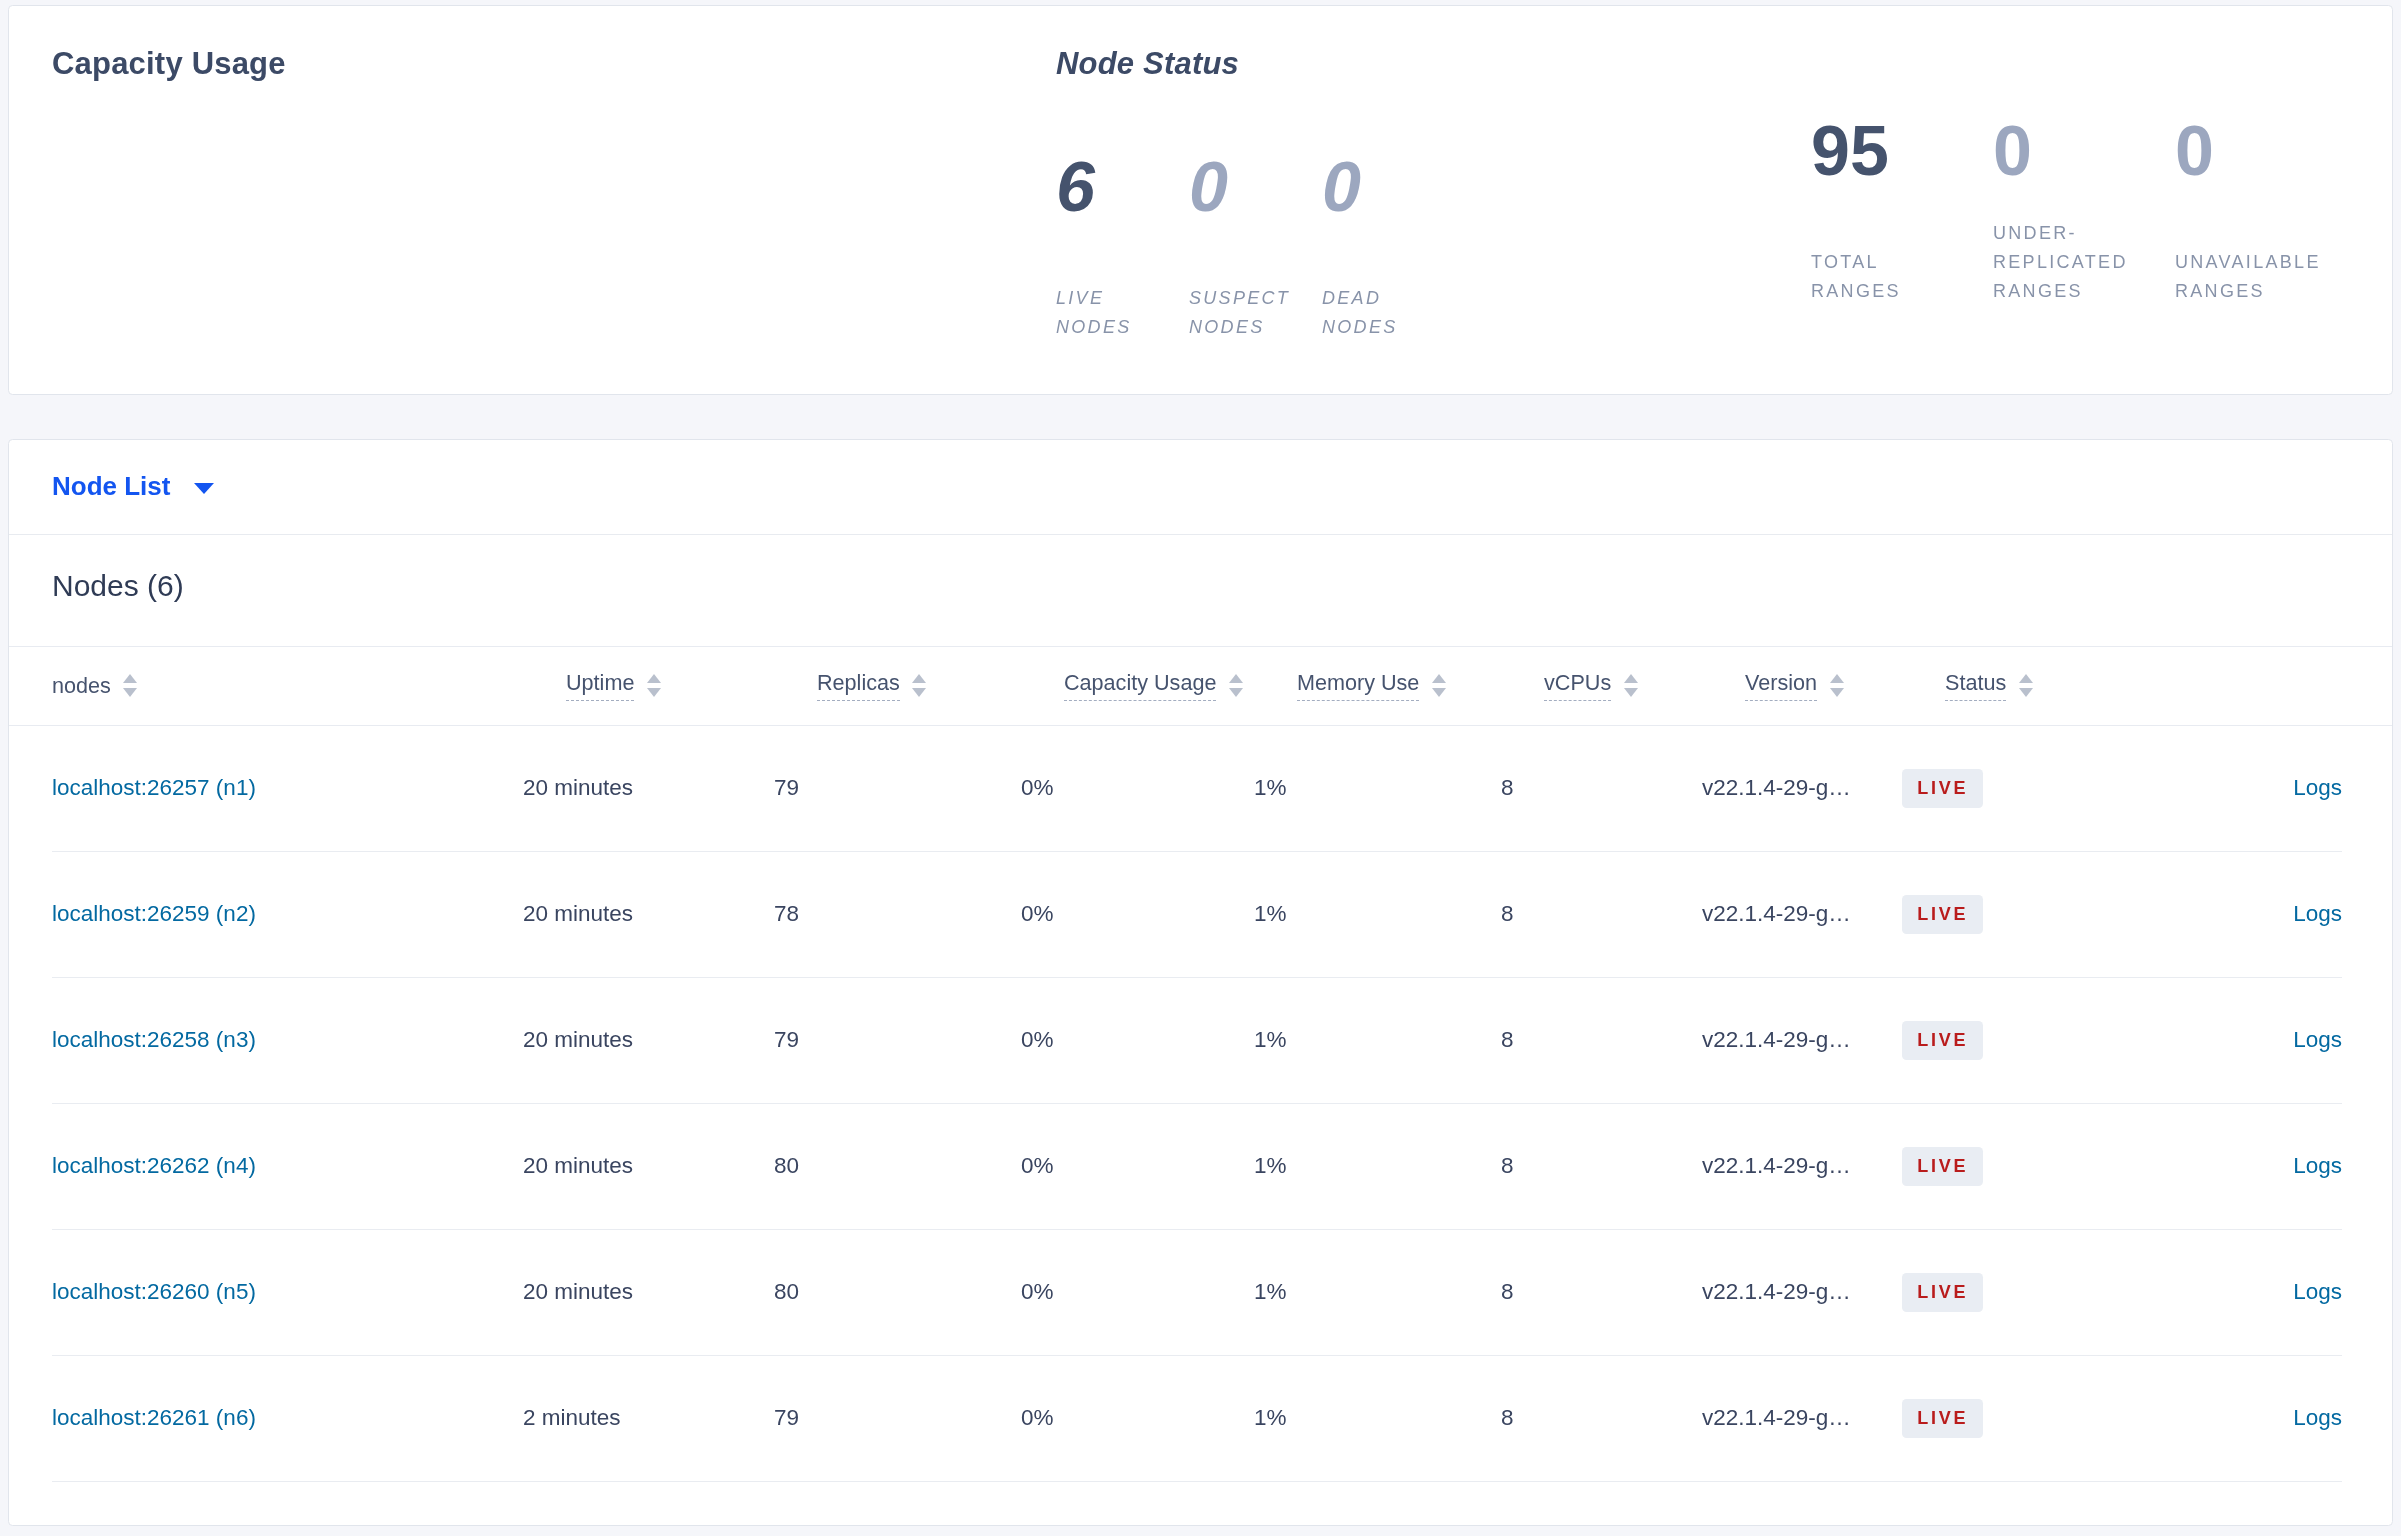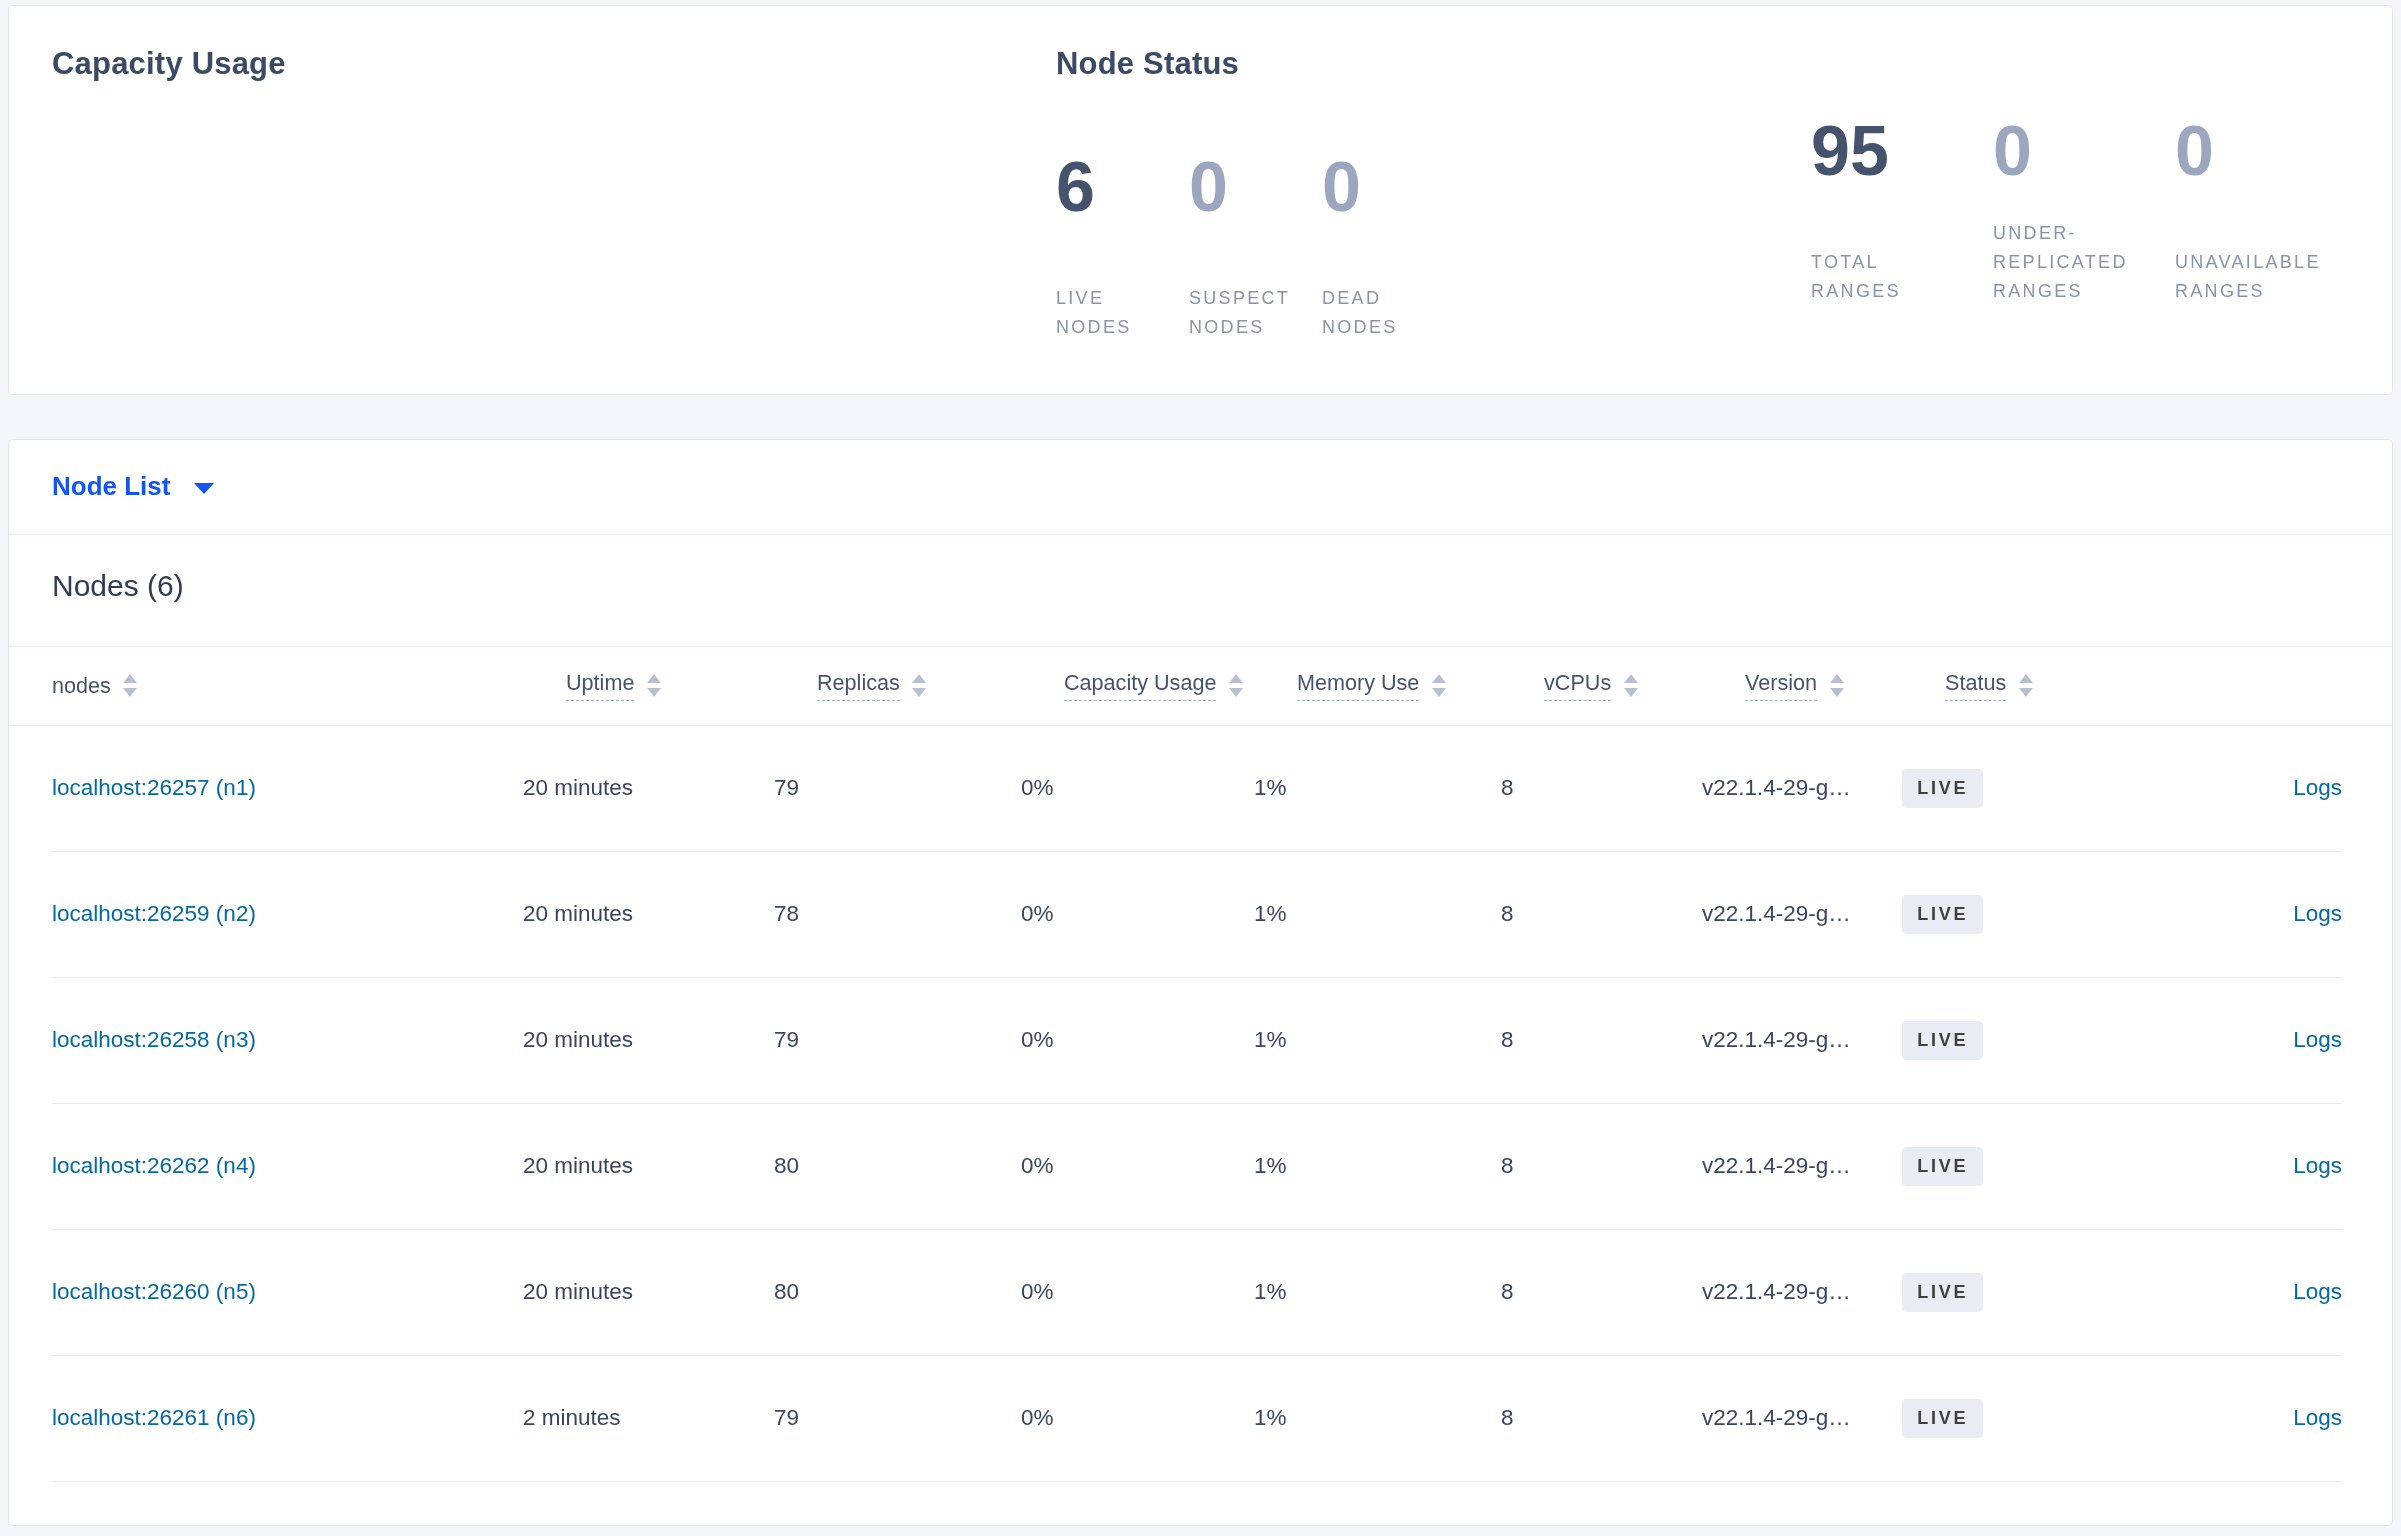--- a/index.html
+++ b/index.html
@@ -54,21 +54,21 @@
   .bar-ticks { position:relative; height:14.4px; margin-top:7.2px; }
   .tick { position:absolute; top:0; width:1.8px; height:13.5px; background:#a6aebf; }
   .bar-tick-labels { position:relative; height:25px; margin-top:5.4px; }
   .tick-label {
     position:absolute; transform:translateX(-50%);
     font-size:20px; color:#6e7b97; white-space:nowrap;
   }
   .cap-stats { display:flex; align-items:baseline; margin-top:56px; }
   .cap-value { font-size:31px; font-weight:600; color:#45536d; }
 
-  .sec-nodes { width:755px; flex:none; }
+  .sec-nodes { width:755px; flex:none;font-style:italic; }
   .sec-replication { flex:1; }
   .stats-row { display:flex; margin-top:69px; }
   .stat { display:flex; flex-direction:column; height:191px; }
   .sec-nodes .stat { width:133px; }
   .sec-replication .stat { width:182px; }
   .stat-number { font-size:70px; font-weight:600; line-height:72px; }
   .stat-number.dark { color:#45536d; }
   .stat-number.light { color:#9ca7bf; }
   .stat .mini-label { margin-top:auto; }
   .sec-nodes .mini-label { max-width:104px; }
@@ -118,21 +118,21 @@
     align-items:center;
     border-bottom:0.9px solid #e9ecf1;
     font-size:22.5px; color:#3a4560;
   }
   .td { white-space:nowrap; overflow:hidden; }
   a.node-link, a.logs-link {
     color:#0369a1; text-decoration:none; cursor:pointer; font-size:22.5px;
   }
   .td.logs { text-align:right; }
   .live-badge {
-    display:inline-block; background:#e9edf3; color:#404040;
+    display:inline-block; background:#e9edf3; color:#b91c1c;
     font-size:18px; font-weight:700; letter-spacing:2.7px;
     padding:9px 15.3px; border-radius:4.5px;
   }
 </style>
 </head>
 <body>
 
 <div class="page">
 
   <div class="card summary-card">

